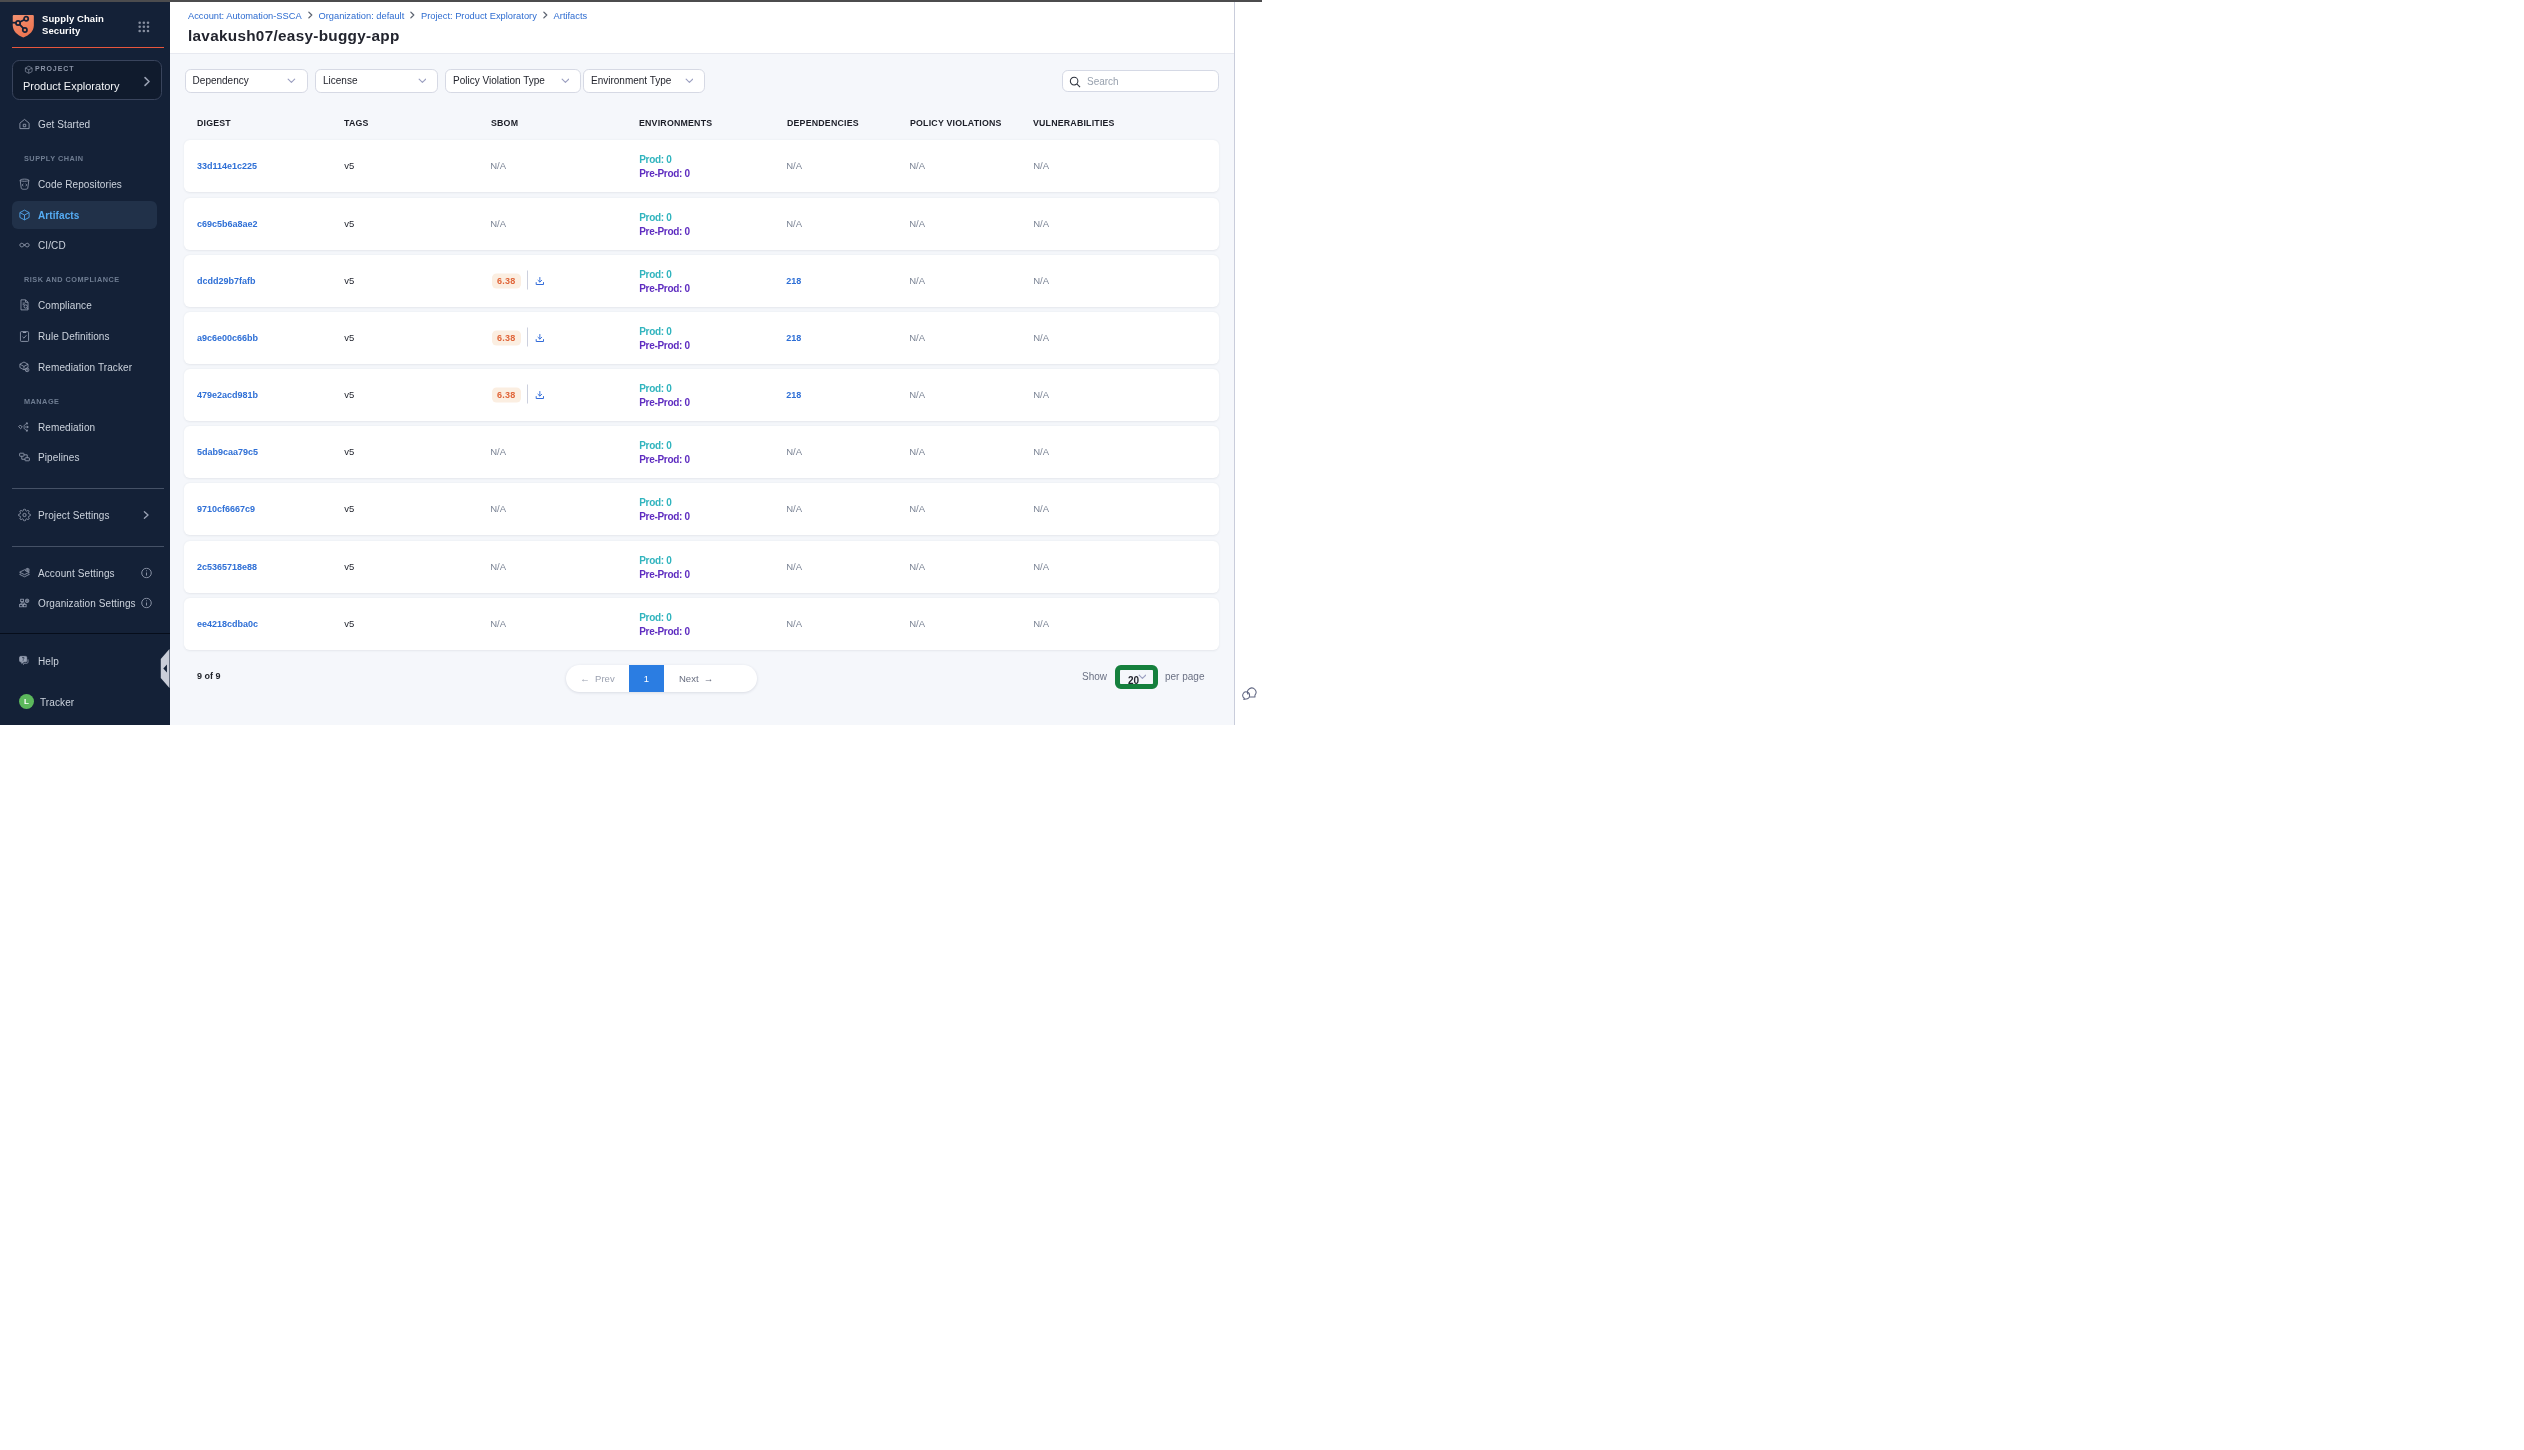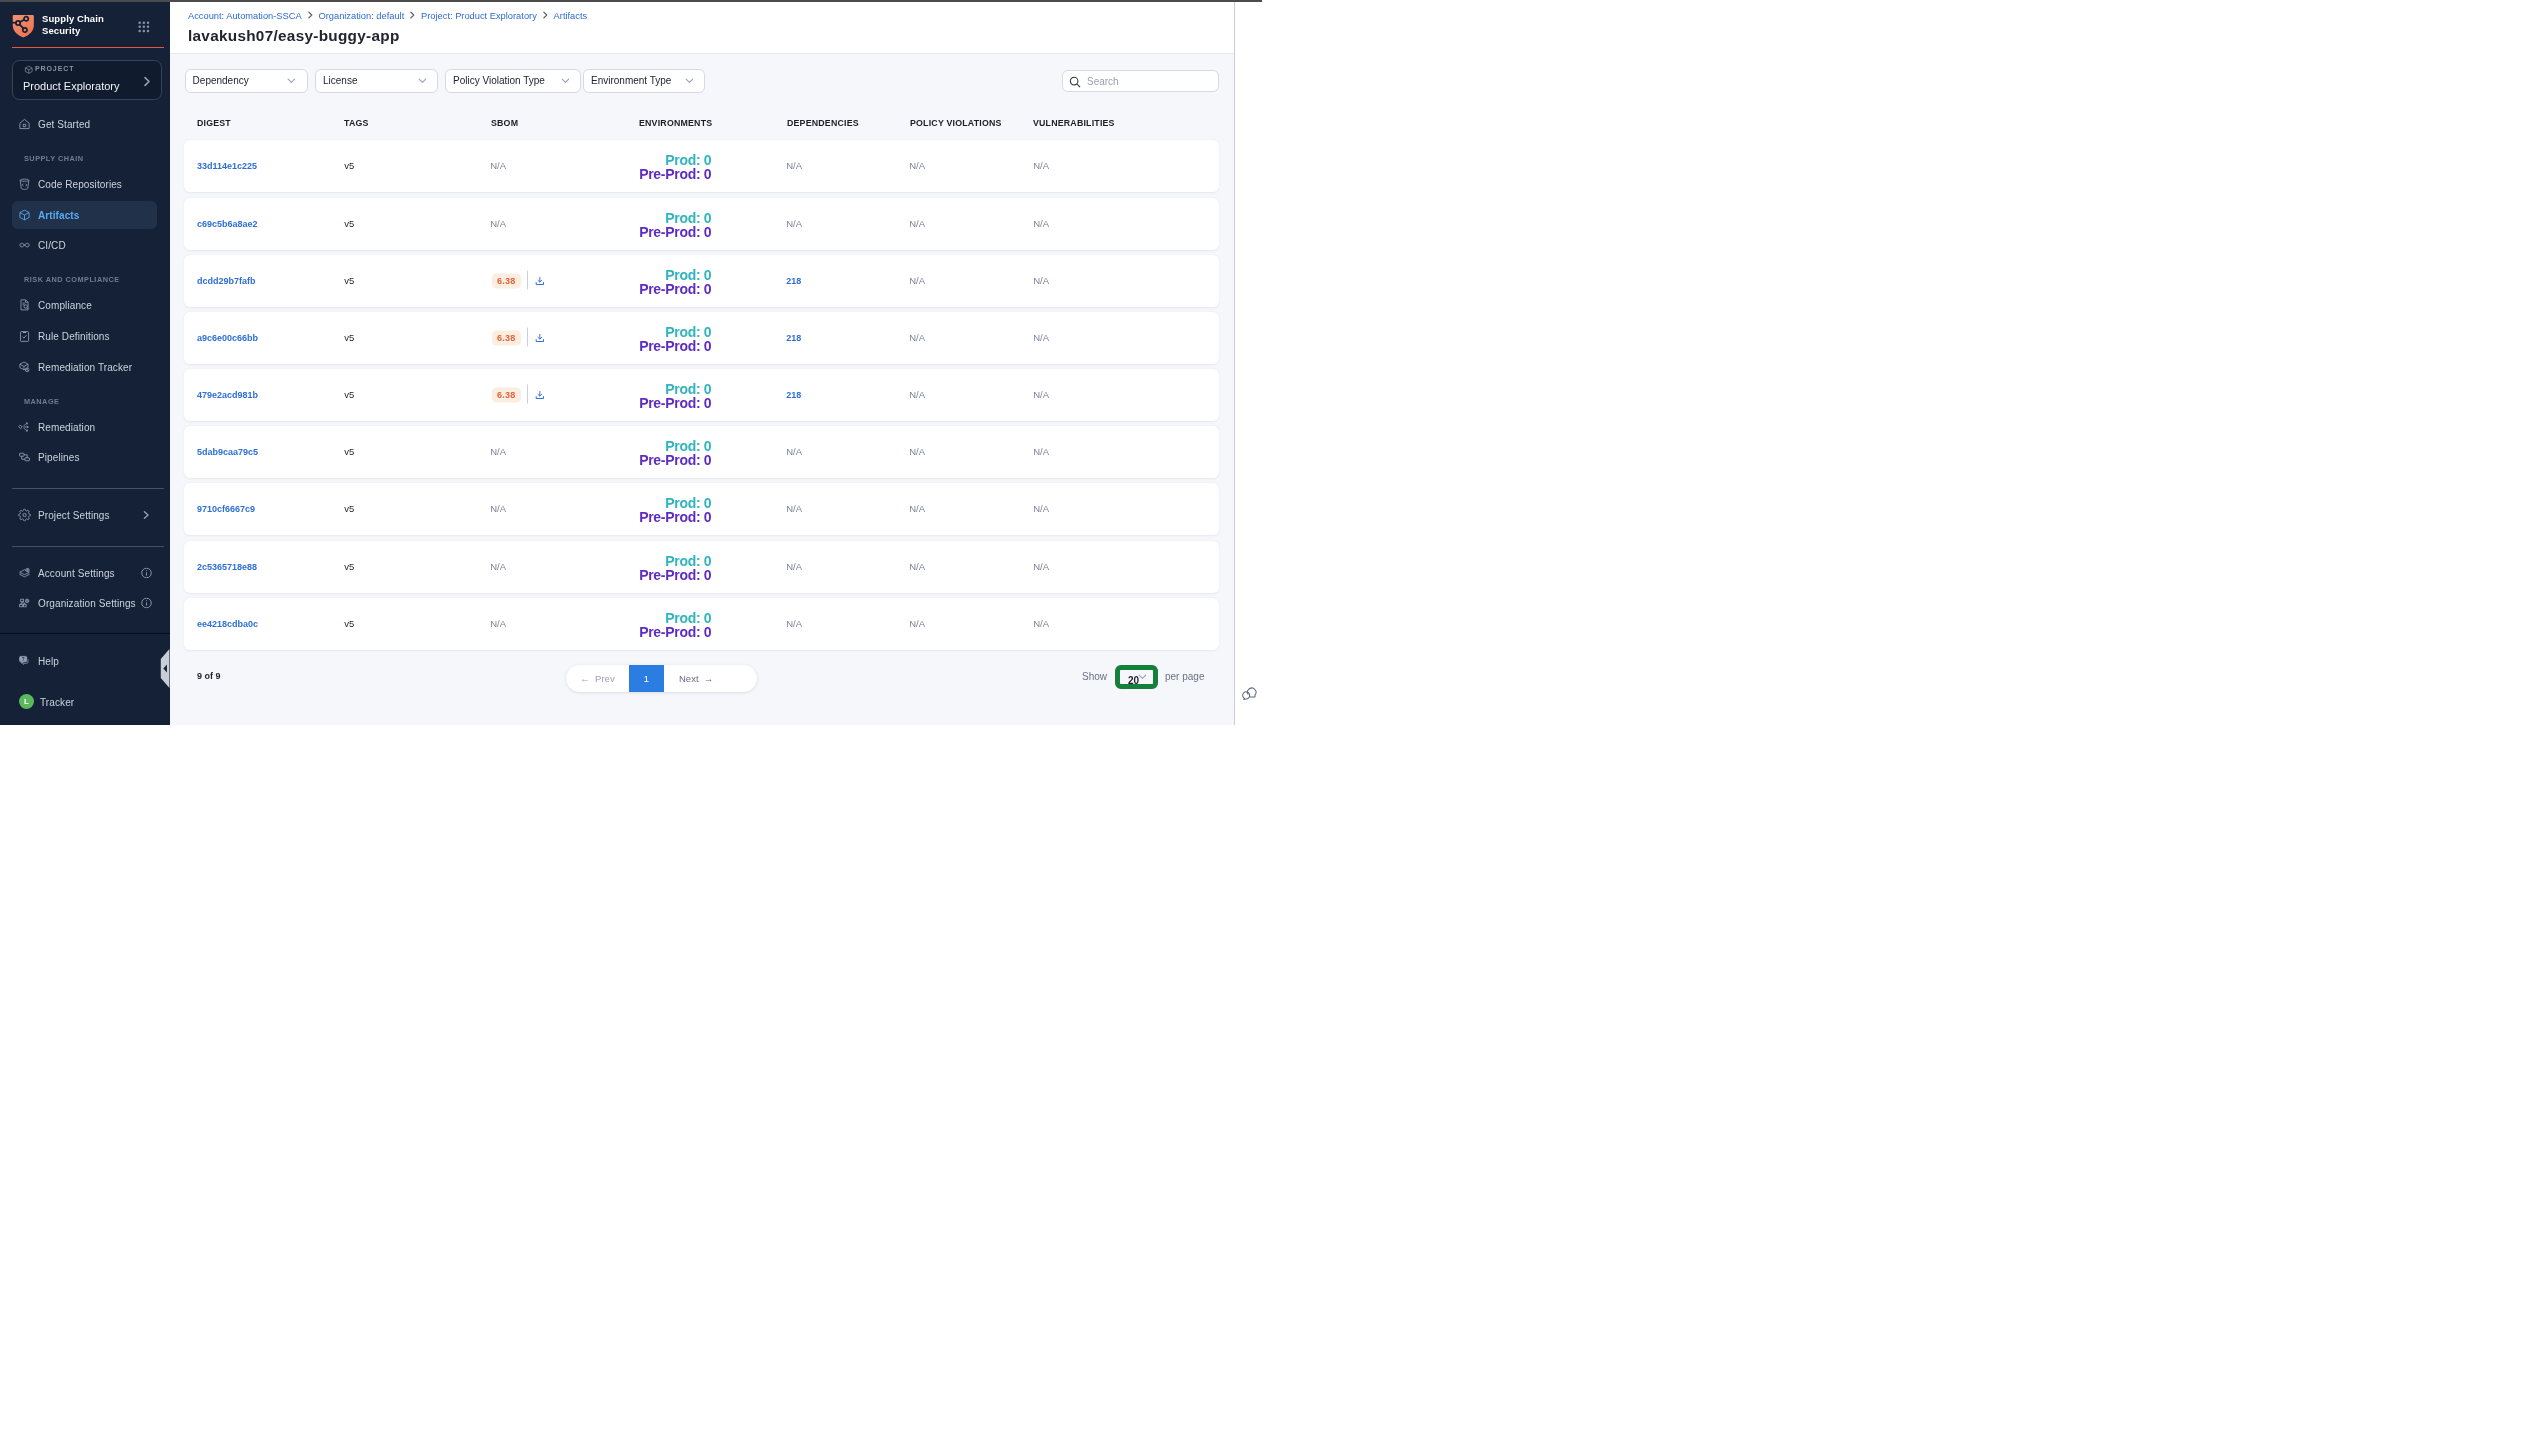--- a/index.html
+++ b/index.html
@@ -50,21 +50,21 @@
   #searchbox .ph { position:absolute; left:24px; top:0; height:21px; line-height:21px; font-size:10px; color:#98a1ae; }
   #searchbox svg { position:absolute; left:5.8px; top:5.1px; }
   
   .th { top:114px; height:14.6px; line-height:14.6px; font-size:8.8px; font-weight:700; color:#1b1d27; letter-spacing:0.2px; }
   .row { left:14.2px; width:1035px; height:52px; background:#fff; border-radius:5.8px; box-shadow:0 0.7px 2.2px rgba(35,45,70,.08); }
   .cell { position:absolute; top:0; height:52px; line-height:52px; font-size:9.5px; }
   .digest { color:#2e6fd6; font-weight:700; font-size:9px; }
   .tag { color:#1e212b; }
   .na { color:#7b8495; }
   .dep { color:#2e6fd6; font-weight:700; font-size:9px; }
-  .envs { line-height:14.3px; top:calc(50% + 1.2px); transform:translateY(-50%); height:auto; font-weight:700; font-size:14px; letter-spacing:-0.3px;text-align:right; }
+  .envs { line-height:14.3px; top:calc(50% + 1.2px); transform:translateY(-50%); height:auto; font-weight:700; font-size:10px; letter-spacing:-0.3px; }
   .envs .prod { color:#30b4be; }
   .envs .pre { color:#5e2cc0; }
   .sbomwrap { line-height:normal; top:50%; transform:translateY(-50%); height:15px !important; }
   .badge { position:absolute; left:1.6px; top:0; width:29px; height:15px; background:#fbeee1; color:#e06438; border-radius:4.4px; font-size:9px; font-weight:700; letter-spacing:0.2px; text-align:center; line-height:15px; }
   .vline { position:absolute; left:37px; top:-2.2px; width:0.9px; height:19px; background:#ccd0de; }
   .dl { position:absolute; left:44px; top:2.2px; }
   
   .c1 { left:27px; }
   .c2 { left:174px; }
   .c3 { left:321px; }

